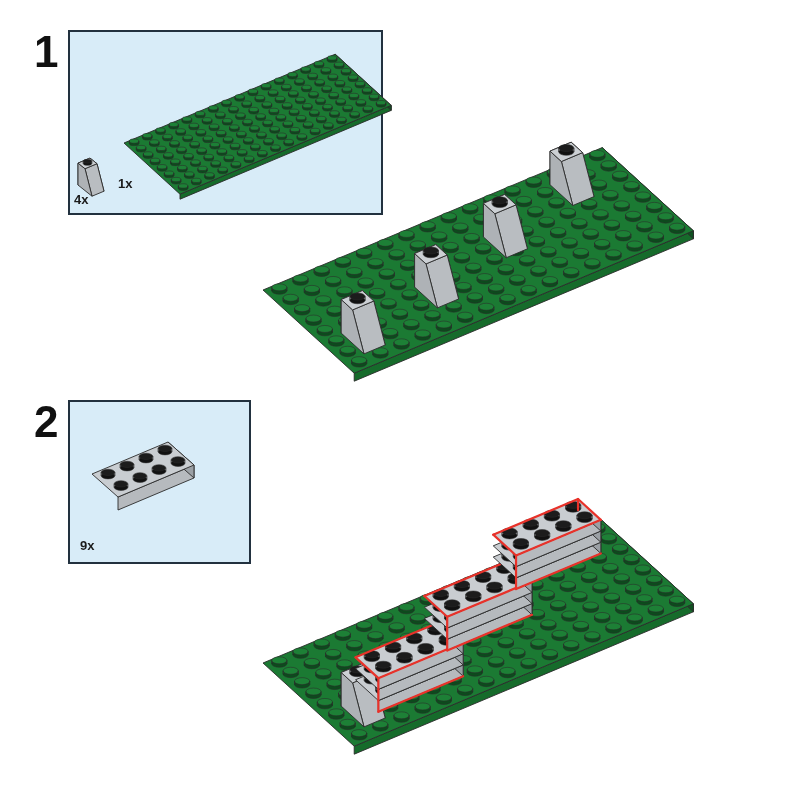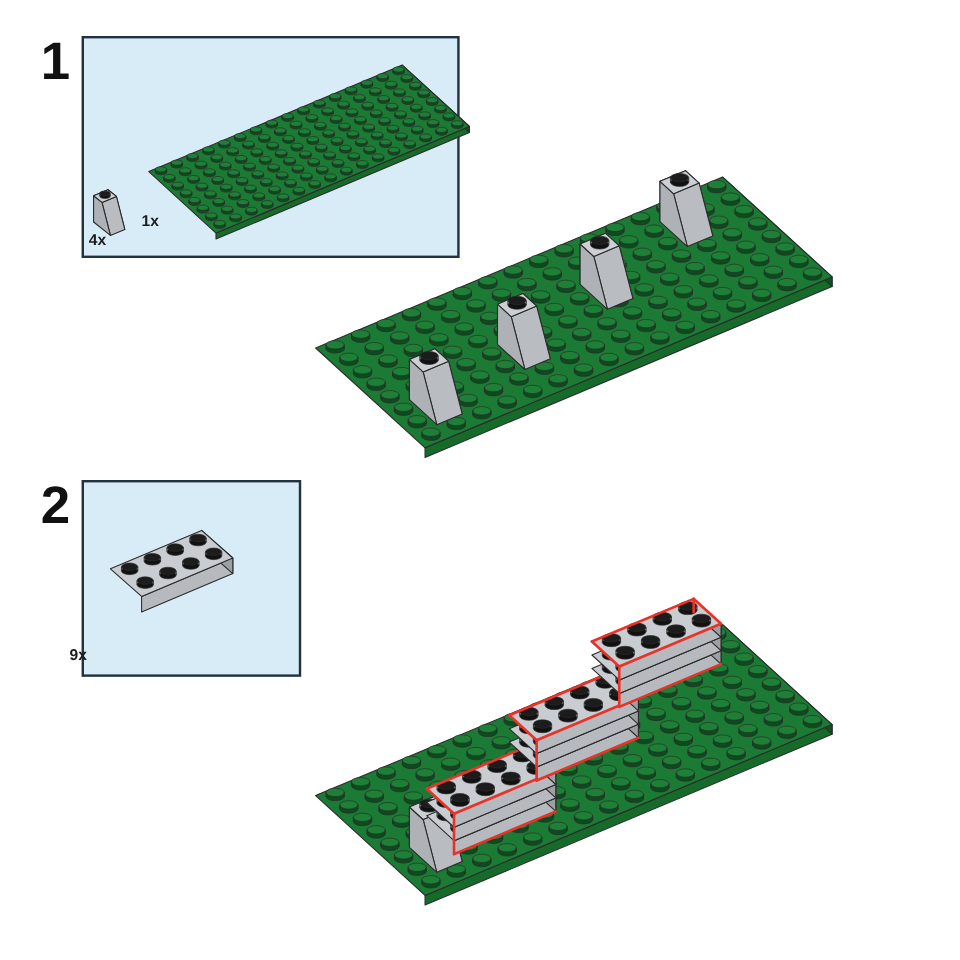--- a/index.html
+++ b/index.html
@@ -45,21 +45,21 @@
   .qty-label {
     position: absolute;
     font-family: "Liberation Sans", sans-serif;
     font-size: 13px;
     font-weight: bold;
     color: #1b1b1b;
     user-select: none;
   }
   #qty-slope   { left: 74px;  top: 192px; }
   #qty-plate   { left: 118px; top: 176px; }
-  #qty-brick   { left: 58px;  top: 538px; }
+  #qty-brick   { left: 80px;  top: 538px; }
 
   svg { display: block; }
   .svg-layer {
     position: absolute;
     left: 0; top: 0;
     width: 800px;
     height: 800px;
     pointer-events: none;
   }
 </style>

